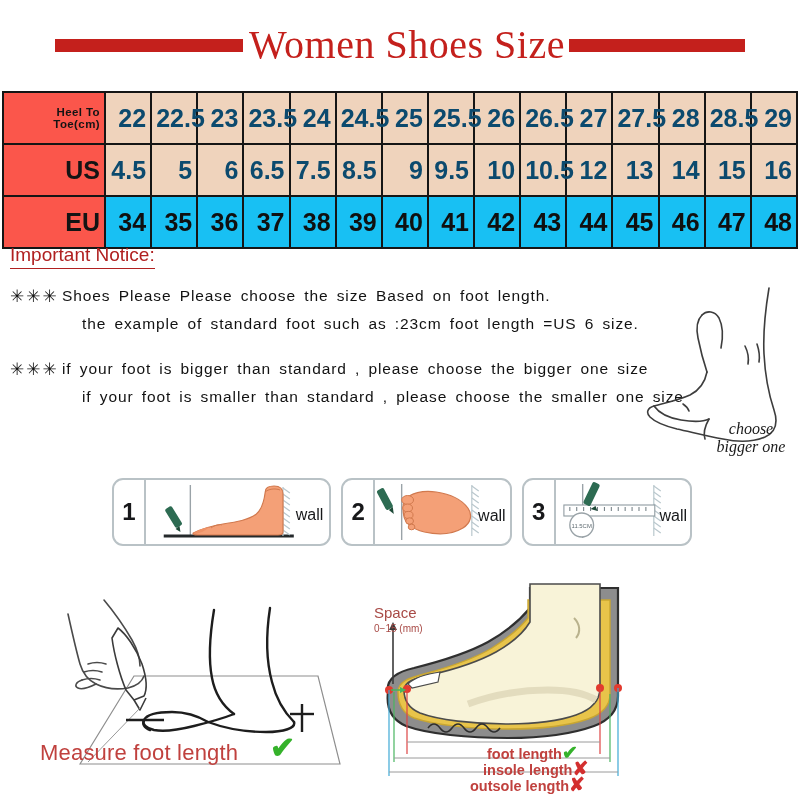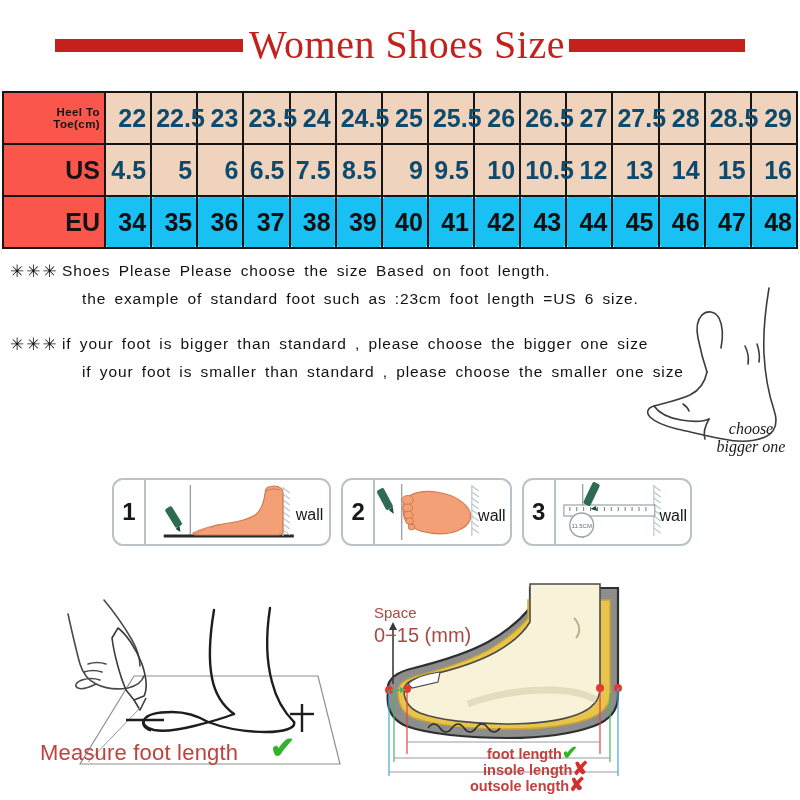--- a/index.html
+++ b/index.html
@@ -71,21 +71,20 @@
   td.rowhead { font-size: 25px; margin-top: 32px; }
   td.beige {
     background: #EFD3BC;
     font-size: 25px;
     color: #0c4a6e;
   }
   td.cyan {
     background: #18C0F3;
     font-size: 25px;
     color: #101010;
-    border-radius: 6px;
   }
 
   
   #notice-block {
     position: absolute;
     left: 10px; top: 244px;
     width: 680px;
   }
   #notice-heading {
     font-family: "Liberation Sans", sans-serif;
@@ -217,21 +216,21 @@
   }
   #shoe-panel svg { display: block; }
   #space-label {
     position: absolute;
     left: 374px; top: 604px;
     font-family: "Liberation Sans", sans-serif;
     font-size: 15px;
     color: #A84A46;
     line-height: 1.25;
   }
-  #space-label .sub { font-size: 20px; }
+  #space-label .sub { font-size: 10px; }
   .len-legend {
     position: absolute;
     font-family: "Liberation Sans", sans-serif;
     font-weight: 700;
     font-size: 14.5px;
     color: #C0413E;
     white-space: nowrap;
   }
   #legend-foot    { left: 487px; top: 741px; }
   #legend-insole  { left: 483px; top: 757px; }
@@ -301,20 +300,21 @@
     <td class="cyan">44</td>
     <td class="cyan">45</td>
     <td class="cyan">46</td>
     <td class="cyan">47</td>
     <td class="cyan">48</td>
   </tr>
 </tbody>
   </table>
 
 <div id="notice-block">
+  <div id="notice-heading">Important Notice:</div>
 
   <div class="notice-row">
     <div class="stars">✳✳✳</div>
     <div class="notice-lines">
       <p>Shoes  Please  Please  choose  the  size  Based  on  foot  length.</p>
       <p class="indent">the  example  of  standard  foot  such  as :23cm  foot  length  =US  6  size.</p>
     </div>
   </div>
 
   <div class="notice-row">

